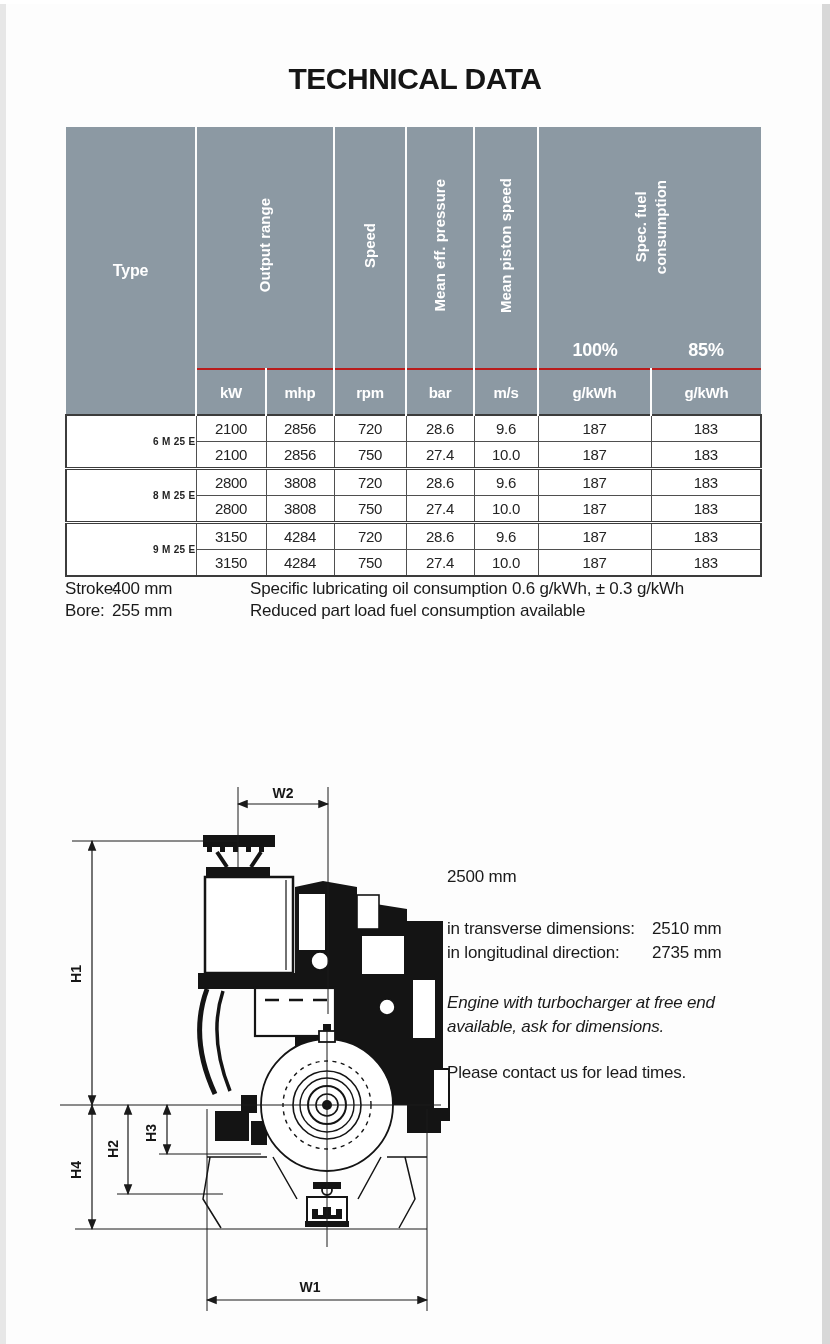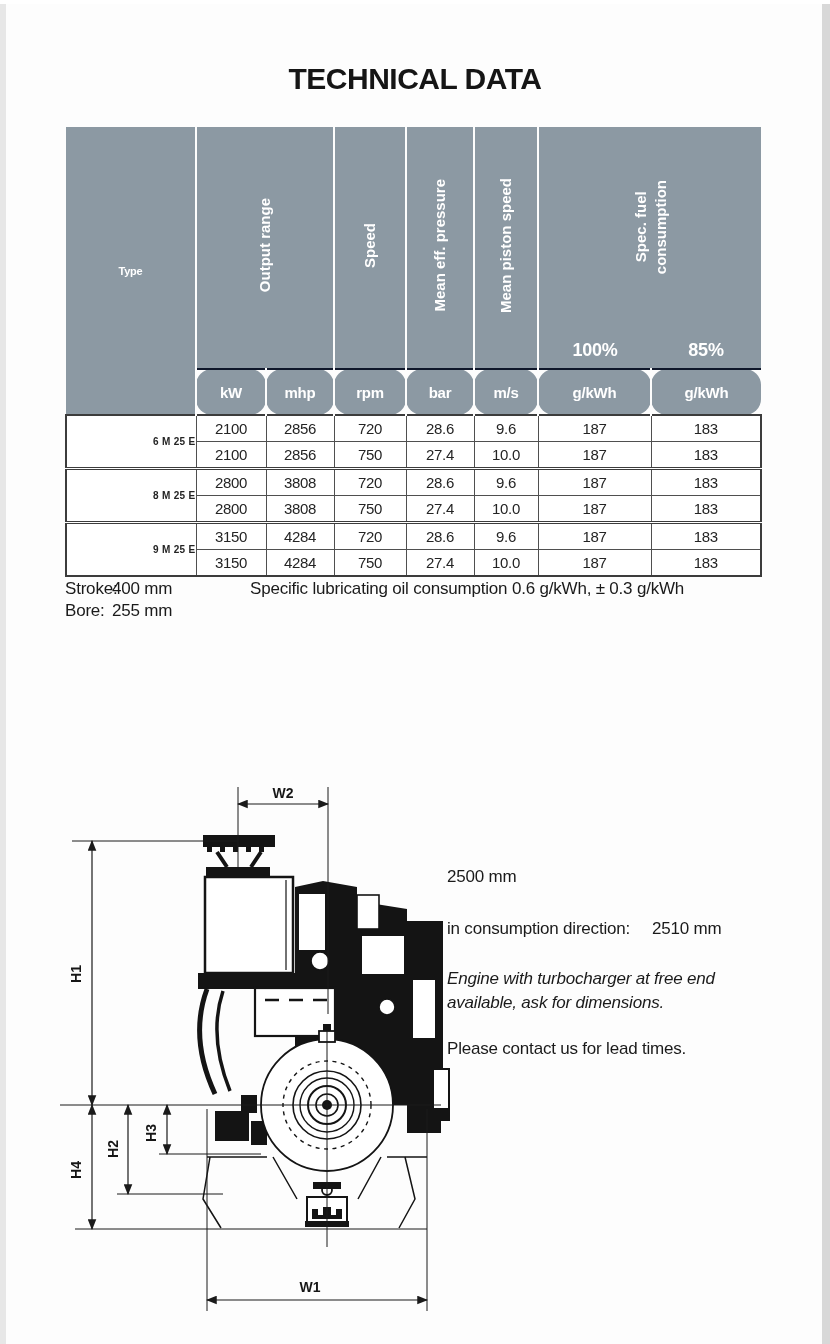--- a/index.html
+++ b/index.html
@@ -16,24 +16,24 @@
     position:absolute; top:58px; left:0; width:100%;
     text-align:center; font-size:30px; font-weight:700; letter-spacing:-0.5px; color:#151515;
   }
 
   
   table.spec { position:absolute; left:65px; top:123px; width:695px;
     border-collapse:collapse; table-layout:fixed; }
   table.spec th, table.spec td { padding:0; margin:0; }
   .h { background:#8C99A3; color:#ffffff; font-weight:700; text-align:center; vertical-align:middle; }
   .wr { border-right:2px solid #fdfdfd; }
-  .wt { border-top:2px solid #0f172a;border-radius:16px; }
+  .wt { border-top:2px solid #b91c1c; }
   .vt { writing-mode:vertical-rl; transform:rotate(180deg); display:inline-block;
         font-size:15px; line-height:1.3; white-space:pre-line; letter-spacing:0; }
-  .typehead { font-size:11px; }
+  .typehead { font-size:16px; }
   .pct  { font-size:18px; height:36px; }
   .unit { font-size:15px; height:44px; }
   td.d { border:1px solid #4f4f4f; background:#ffffff; text-align:center;
          vertical-align:middle; height:25px; font-size:15px; color:#242424; letter-spacing:-0.3px; }
   td.tname { font-weight:700; border-left:2px solid #3c3c3c; font-size:10px; letter-spacing:0.3px;text-align:right; }
   td.re { border-right:2px solid #3c3c3c; }
   tr.first td.d { border-top:2px solid #3c3c3c; }
   tr.gsep  td.d { border-top:3px double #3c3c3c; }
   tr.lastrow td.d { border-bottom:2px solid #3c3c3c; }
   td.bend { border-bottom:2px solid #3c3c3c; }
@@ -171,20 +171,21 @@
 
   <div class="strokebore">
     <span>Stroke:</span>
     <span>400 mm</span>
     <span>Bore:</span>
     <span>255 mm</span>
   </div>
 
   <div class="oilnotes">
     <div>Specific lubricating oil consumption 0.6 g/kWh, ± 0.3 g/kWh</div>
+    <div>Reduced part load fuel consumption available</div>
   </div>
 
   <svg class="eng" viewBox="0 0 395 560">
     <defs>
       <marker id="ar" viewBox="0 0 10 8" refX="9" refY="4" markerWidth="9" markerHeight="7.5" orient="auto-start-reverse">
         <path d="M0,0 L10,4 L0,8 Z" fill="#1a1a1a"></path>
       </marker>
     </defs>
 
     <g>
@@ -267,21 +268,25 @@
     <text class="dl" x="101" y="364" text-anchor="middle" transform="rotate(-90 101 364)">H3</text>
     <text class="dl" x="26" y="401" text-anchor="middle" transform="rotate(-90 26 401)">H4</text>
   </svg>
 
   <div class="info">
     <div class="kv">
       <span>2500 mm</span>
     </div>
     <div class="sp28"></div>
     <div class="kv">
-      <span>in consumption direction:</span>
+      <span>in transverse dimensions:</span>
       <span>2510 mm</span>
+    </div>
+    <div class="kv">
+      <span>in longitudinal direction:</span>
+      <span>2735 mm</span>
     </div>
     <div class="sp26"></div>
     <div class="wrap2">Engine with turbocharger at free end available, ask for dimensions.</div>
     <div class="sp22"></div>
     <div>Please contact us for lead times.</div>
   </div>
 </div>
 
 </body></html>

